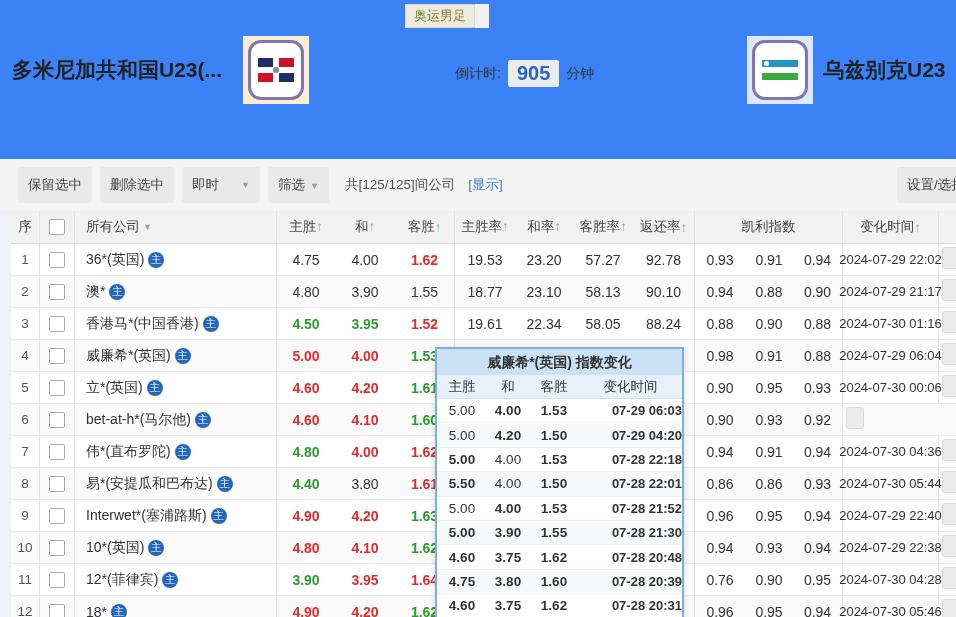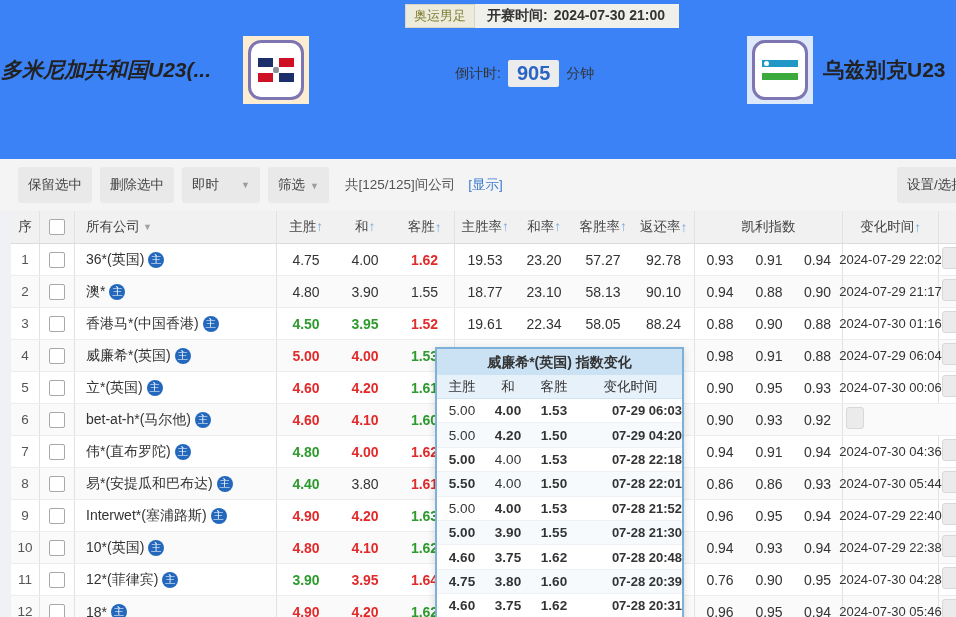--- a/index.html
+++ b/index.html
@@ -7,21 +7,21 @@
         font-family:"Liberation Sans","DejaVu Sans",sans-serif;color:#333;}
 
   
   .top-strip{position:absolute;left:405px;top:4px;height:24px;display:flex;align-items:center;
              background:#efefec;padding-right:14px;font-size:14px;}
   .league-badge{background:#ecebdc;border:1px solid #d9d6c3;color:#7d7d33;padding:2px 8px;height:18px;
                 line-height:18px;font-size:13px;}
   .kickoff{font-weight:700;color:#333;margin-left:12px;white-space:nowrap;}
   .kickoff .kv{margin-left:6px;}
   .team-name{position:absolute;top:56px;font-size:21px;font-weight:700;color:#222;white-space:nowrap;}
-  .home-name{left:1px;max-width:228px;overflow:hidden;font-style:italic;}
+  .home-name{left:12px;max-width:228px;overflow:hidden;}
   .away-name{left:823px;}
   .flag-box{position:absolute;top:36px;width:66px;height:68px;display:flex;align-items:center;justify-content:center;}
   .flag-box.home{left:243px;background:#fcecd2;}
   .flag-box.away{left:747px;background:#dde8fa;}
   .flag-inner{width:50px;height:54px;background:#fff;border:3px solid #7d76b2;border-radius:13px;
               display:flex;align-items:center;justify-content:center;}
   .dr-flag{position:relative;width:36px;height:24px;background:#fff;}
   .dr-flag .q{position:absolute;width:15px;height:9px;}
   .dr-tl{left:0;top:0;background:#1c2f6b;}
   .dr-tr{right:0;top:0;background:#cf1126;}
@@ -96,21 +96,20 @@
   .pt{text-align:right;padding-left:7px;color:#333;font-size:13px;white-space:nowrap;font-weight:bold;}
 </style>
 </head>
 <body>
 
 <div class="page">
 
   <div>
     <div class="top-strip">
       <span class="league-badge">奥运男足</span>
-      <span class="kickoff"><span>开赛时间:</span><span class="kv">2024-07-30 21:00</span></span>
     </div>
 
     <div class="team-name home-name">多米尼加共和国U23(...</div>
 
     <div class="flag-box home">
       <div class="flag-inner">
         <div class="dr-flag">
           <div class="q dr-tl"></div>
             <div class="q dr-tr"></div>
             <div class="q dr-bl"></div>

